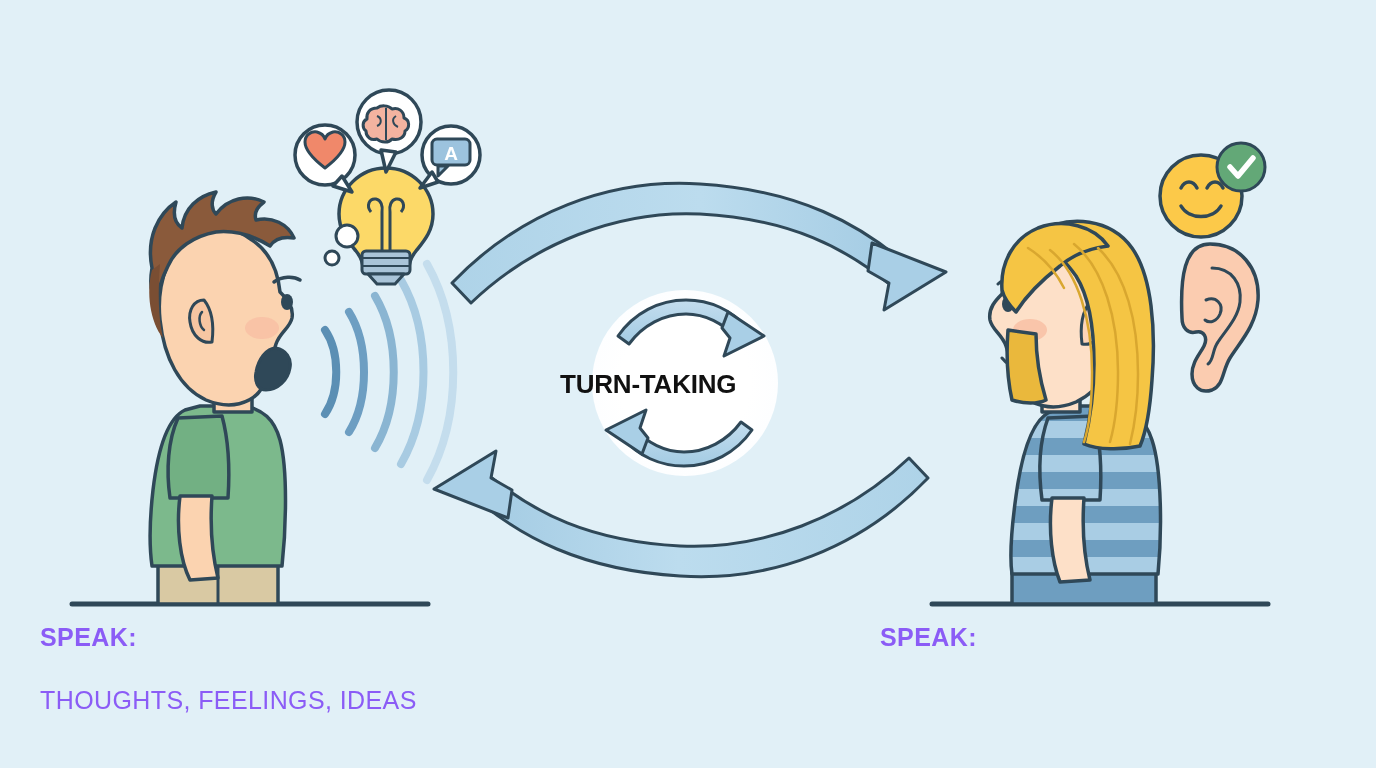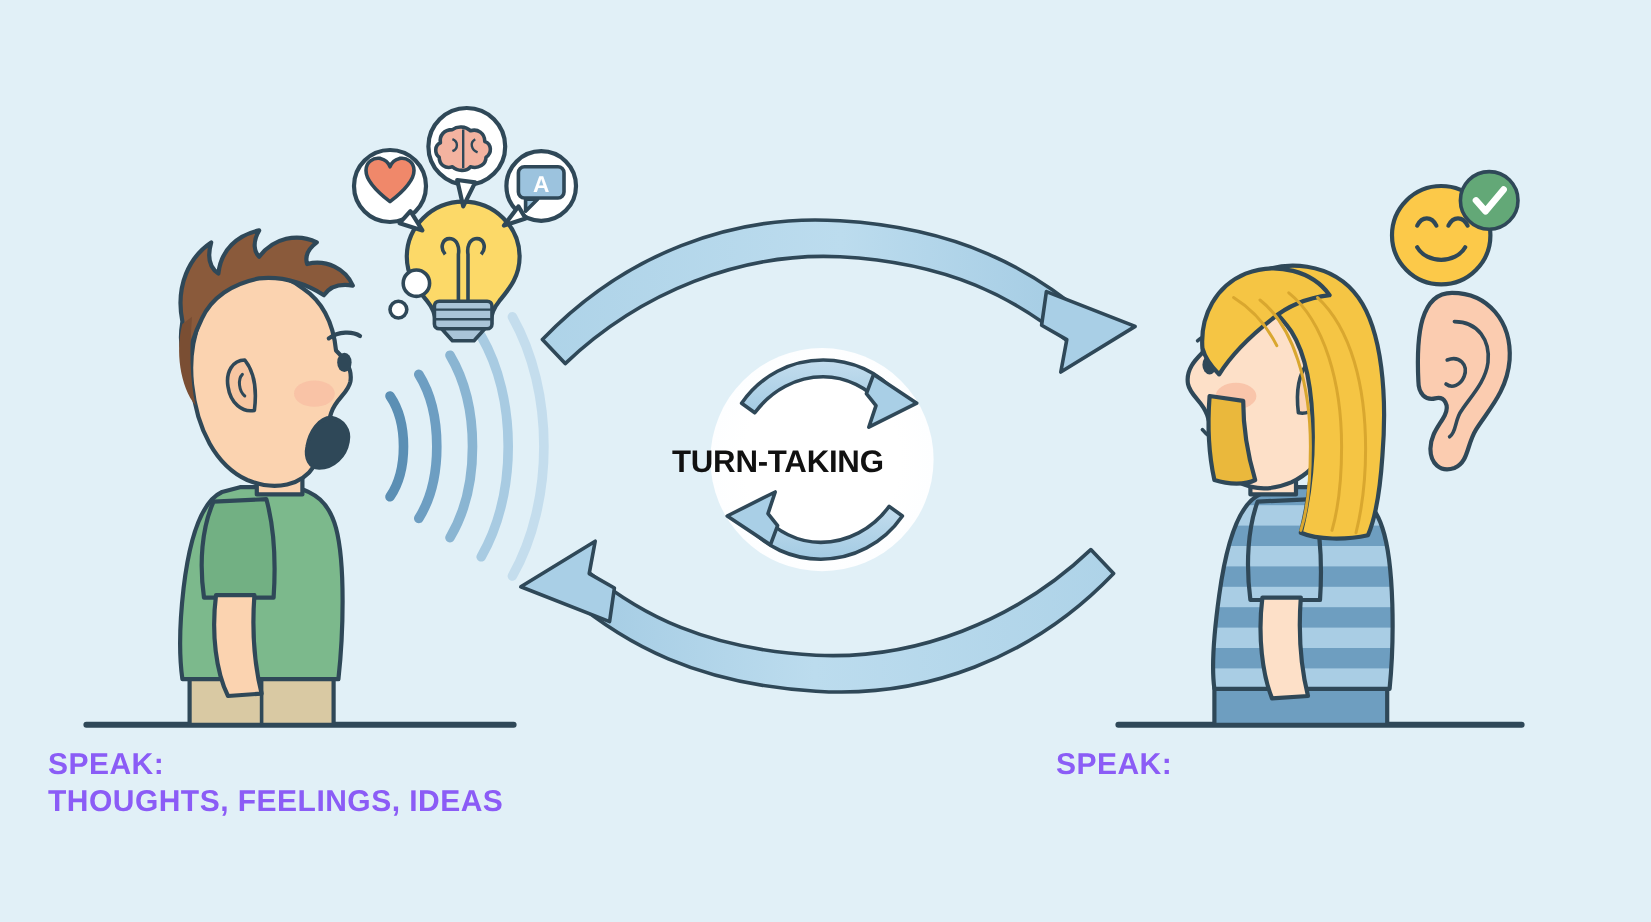--- a/index.html
+++ b/index.html
@@ -33,22 +33,23 @@
     letter-spacing: 0.4px;
     user-select: none;
   }
   .caption .cap-head {
     display: block;
     font-weight: bold;
     font-size: 25px;
   }
   .caption .cap-sub {
     display: block;
-    font-weight: bold;
+    font-weight: normal;
     font-size: 25px;
+    margin-top: 32px;
   }
   #caption-speak { left: 40px; top: 622px; width: 440px; }
   #caption-listen { left: 880px; top: 622px; width: 440px; }
   #turn-taking-label {
     position: absolute;
     left: 560px;
     top: 369px;
     width: 250px;
     text-align: left;
     font-size: 26px;

